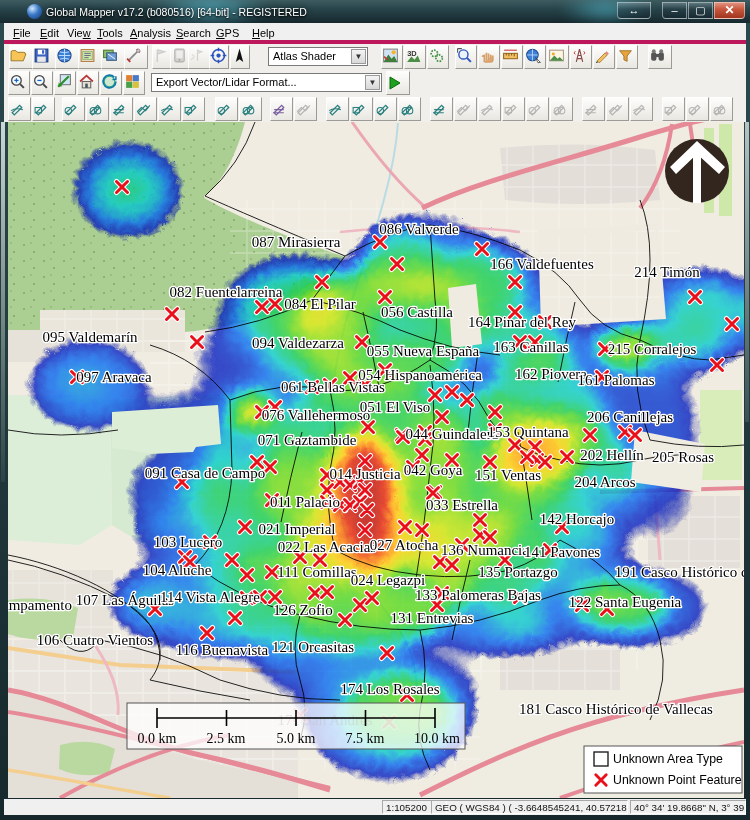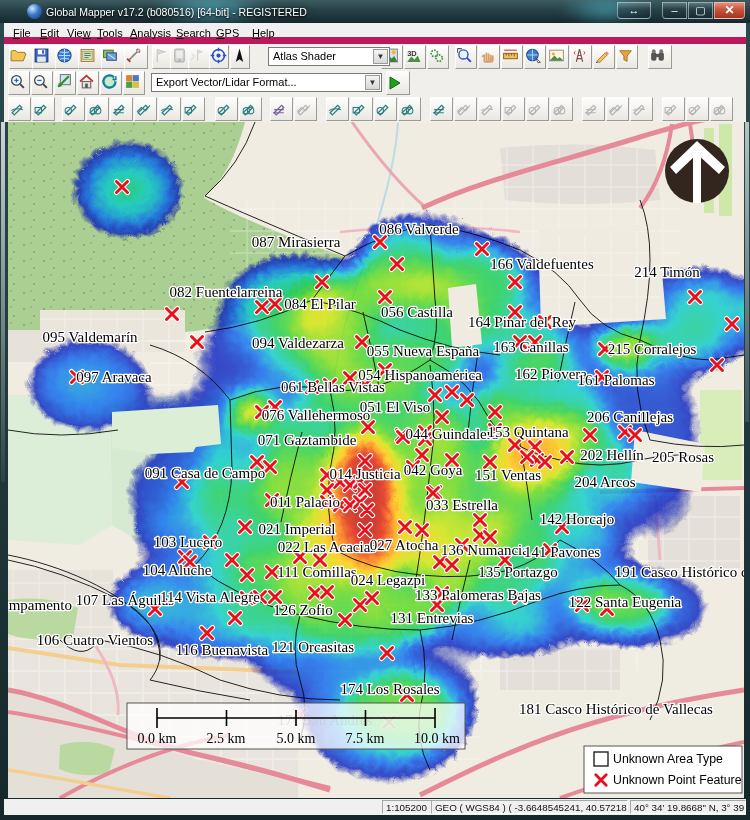--- a/index.html
+++ b/index.html
@@ -3,21 +3,21 @@
 *{margin:0;padding:0;box-sizing:border-box}
 body{width:750px;height:820px;position:relative;font-family:"Liberation Sans",sans-serif;overflow:hidden;background:#1d3236}
 .frame{position:absolute;inset:0;background:linear-gradient(180deg,#2c4a4e,#16282c)}
 .titlebar{position:absolute;left:0;top:0;width:750px;height:23px;overflow:hidden;
  background:linear-gradient(180deg,#3e5c60 0%,#27444a 40%,#16282e 100%)}
 .tglow1{position:absolute;left:150px;top:-8px;width:120px;height:34px;background:radial-gradient(closest-side,rgba(90,190,210,.8),transparent);filter:blur(6px)}
 .tglow2{position:absolute;left:560px;top:-6px;width:90px;height:30px;background:radial-gradient(closest-side,rgba(80,180,200,.7),transparent);filter:blur(6px)}
 .title{position:absolute;left:46px;top:6px;color:#fff;font-size:10.5px;text-shadow:0 0 6px rgba(0,0,0,.9),0 1px 2px #000}
 .appico{position:absolute;left:27px;top:4px;width:15px;height:15px;border-radius:50%;background:radial-gradient(circle at 35% 30%,#cfe8ff,#3a78c8 45%,#123a74)}
 .wbtn{position:absolute;top:2px;height:17px;border:1px solid rgba(255,255,255,.45);border-top:none;color:#fff;font-size:11px;text-align:center;line-height:17px;background:linear-gradient(180deg,rgba(160,180,190,.45),rgba(40,60,70,.5) 45%,rgba(20,35,45,.55));box-shadow:inset 0 1px 0 rgba(255,255,255,.35)}
-.menubar{position:absolute;left:4px;top:23px;width:742px;height:21px;background:#f0f0f0;border-bottom:7px solid #be185d;color:#000;font-size:11px}
+.menubar{position:absolute;left:4px;top:23px;width:742px;height:21px;background:#f0f0f0;border-bottom:4px solid #be185d;color:#000;font-size:11px}
 .menubar span{position:absolute;top:4px}
 .tbrow{position:absolute;left:4px;width:742px;background:#f0efec}
 .tb{position:absolute;border:1px solid;border-color:#fdfdfd #9d9a94 #9d9a94 #fdfdfd;background:linear-gradient(180deg,#fdfdfc,#e9e7e1);display:flex;align-items:center;justify-content:flex-start}
 .combo{position:absolute;height:19px;background:#fff;border:1px solid #7a7a7a;font-size:11px;color:#000;padding:2px 0 0 4px}
 .combo .arr{position:absolute;right:1px;top:1px;width:15px;height:15px;background:linear-gradient(180deg,#f4f4f4,#d8d8d8);border:1px solid #9a9a9a;font-size:8px;text-align:center;line-height:14px;color:#333}
 .statusbar{position:absolute;left:4px;top:799px;width:742px;height:16px;background:#f0f0f0;font-size:9.8px;color:#111}
 .seg{position:absolute;top:1px;height:14px;border:1px solid;border-color:#a8a8a8 #fff #fff #a8a8a8;padding:0 3px;white-space:nowrap;overflow:hidden;line-height:13px}
 </style></head>
 <body>
 <div class="frame"></div>
@@ -405,21 +405,21 @@
         <circle cx="5" cy="11" r="3" fill="none" stroke="#2a7f7f"></circle>
       </svg></span>
   </div>
 <div class="tb" style="left:710px;top:97px;width:23px;height:24px">
     <span style="opacity:.45;filter:grayscale(1)"><svg width="17" height="17" viewBox="0 0 16 16">
         <path d="M3 13 L10 6 L12 8 L5 15 Z" fill="none" stroke="#2a7f7f" stroke-width="1.2"></path>
         <circle cx="10" cy="11" r="3" fill="none" stroke="#2a7f7f"></circle>
         <circle cx="6" cy="11" r="3" fill="none" stroke="#2a7f7f"></circle>
       </svg></span>
   </div>
-<div class="combo" style="left:268px;top:47px;width:122px">Atlas Shader<div class="arr">▼</div></div>
+<div class="combo" style="left:268px;top:47px;width:100px">Atlas Shader<div class="arr">▼</div></div>
 <div class="combo" style="left:151px;top:73px;width:231px">Export Vector/Lidar Format...<div class="arr">▼</div></div>
 <div class="tb" style="left:386px;top:71px;width:24px;height:24px">
     <svg width="16" height="16" viewBox="0 0 16 16">
       <path d="M3 2 L13 8 L3 14 Z" fill="#1fa01f" stroke="#0a6a0a"></path>
     </svg>
   </div>
 <div style="position:absolute;left:8px;top:122px;width:736px;height:676px">
 <svg width="736" height="676" viewBox="0 0 736 676">
 <defs>
 <filter id="heat" x="-5%" y="-5%" width="110%" height="110%" color-interpolation-filters="sRGB">

